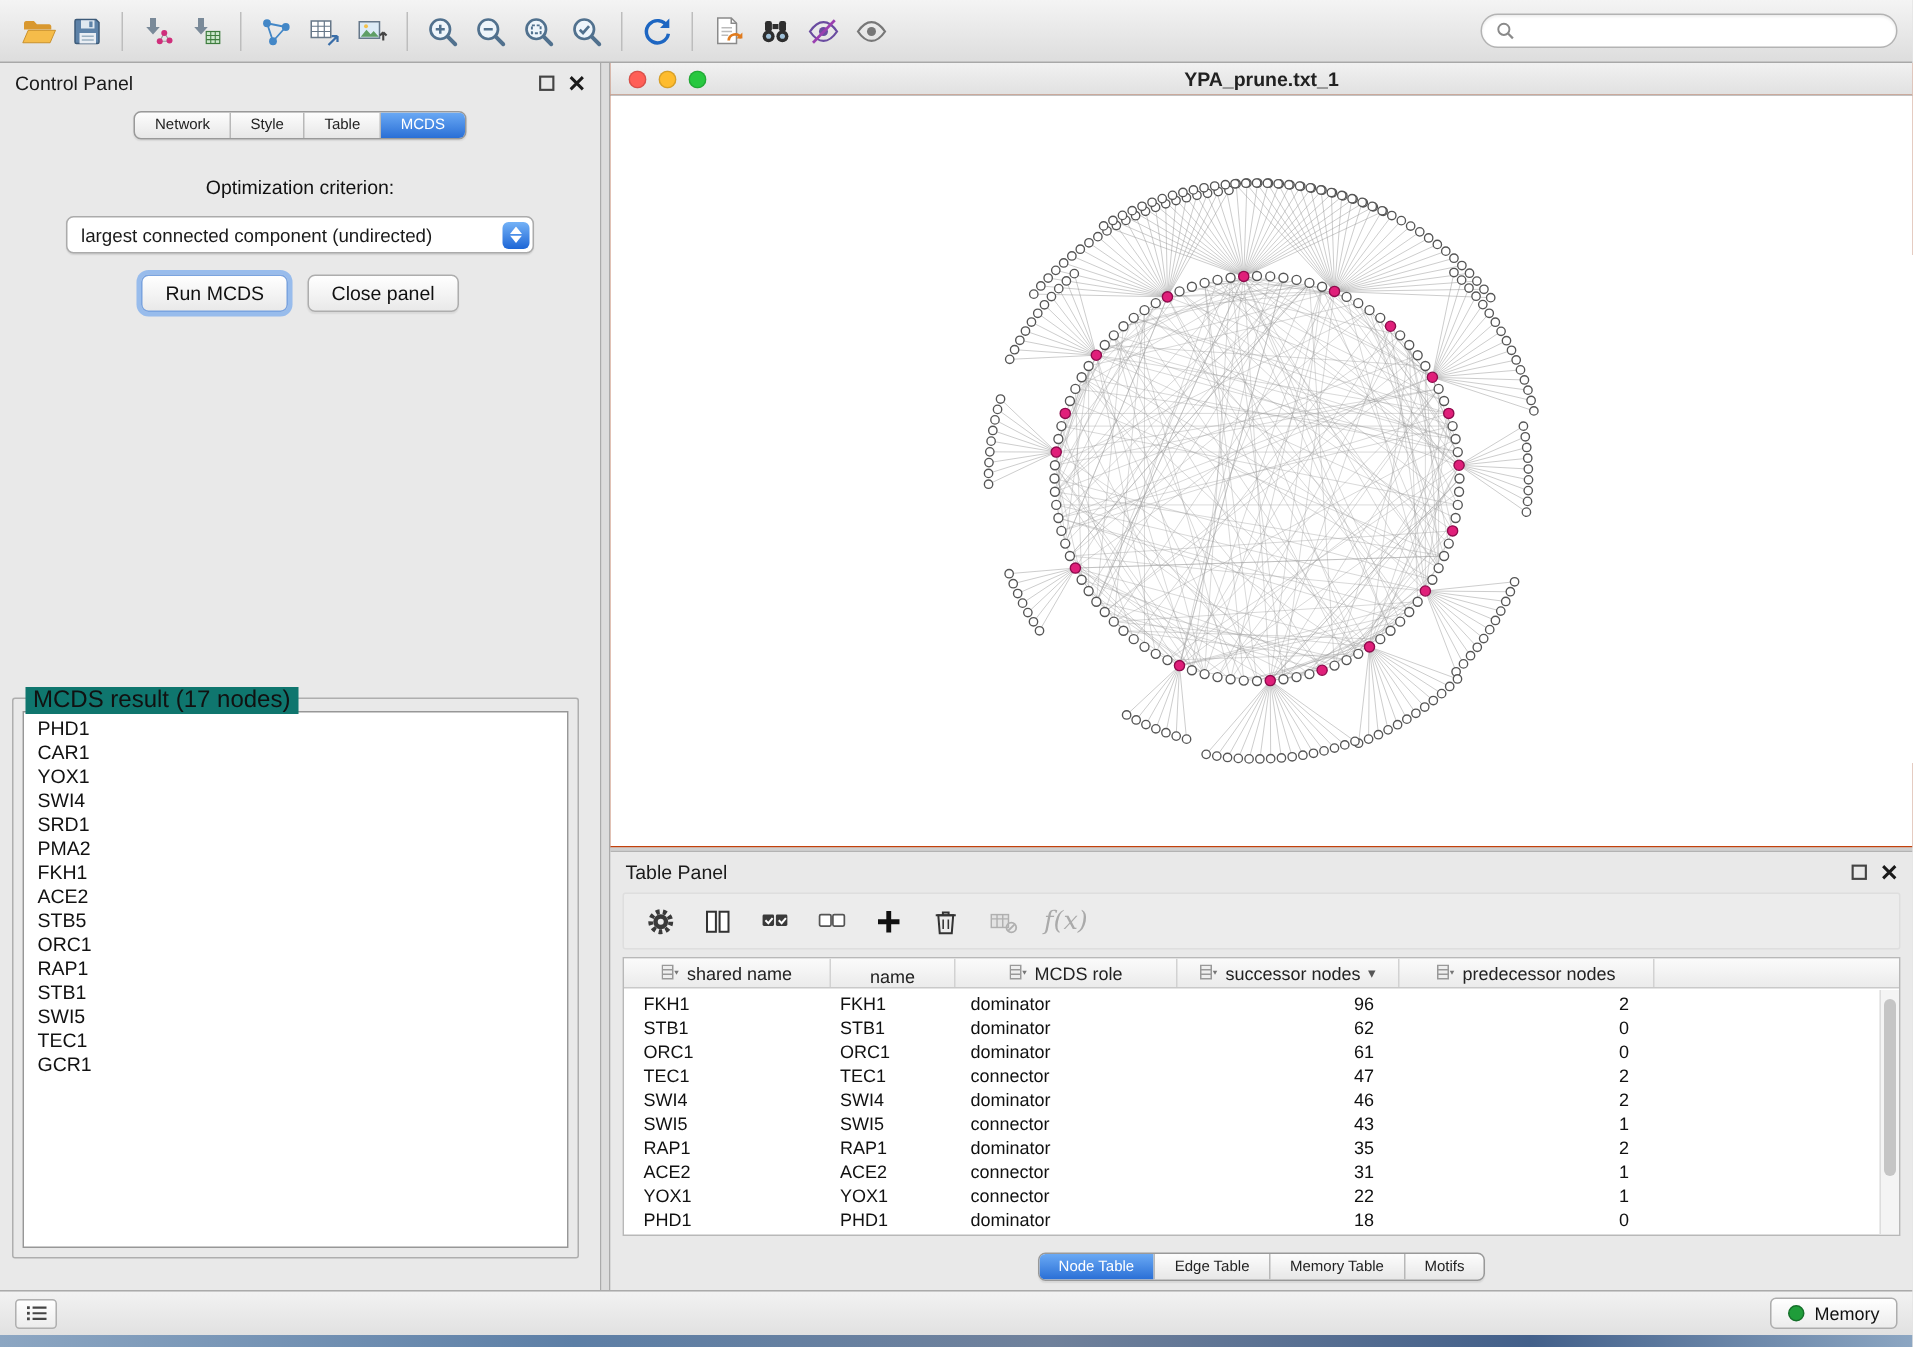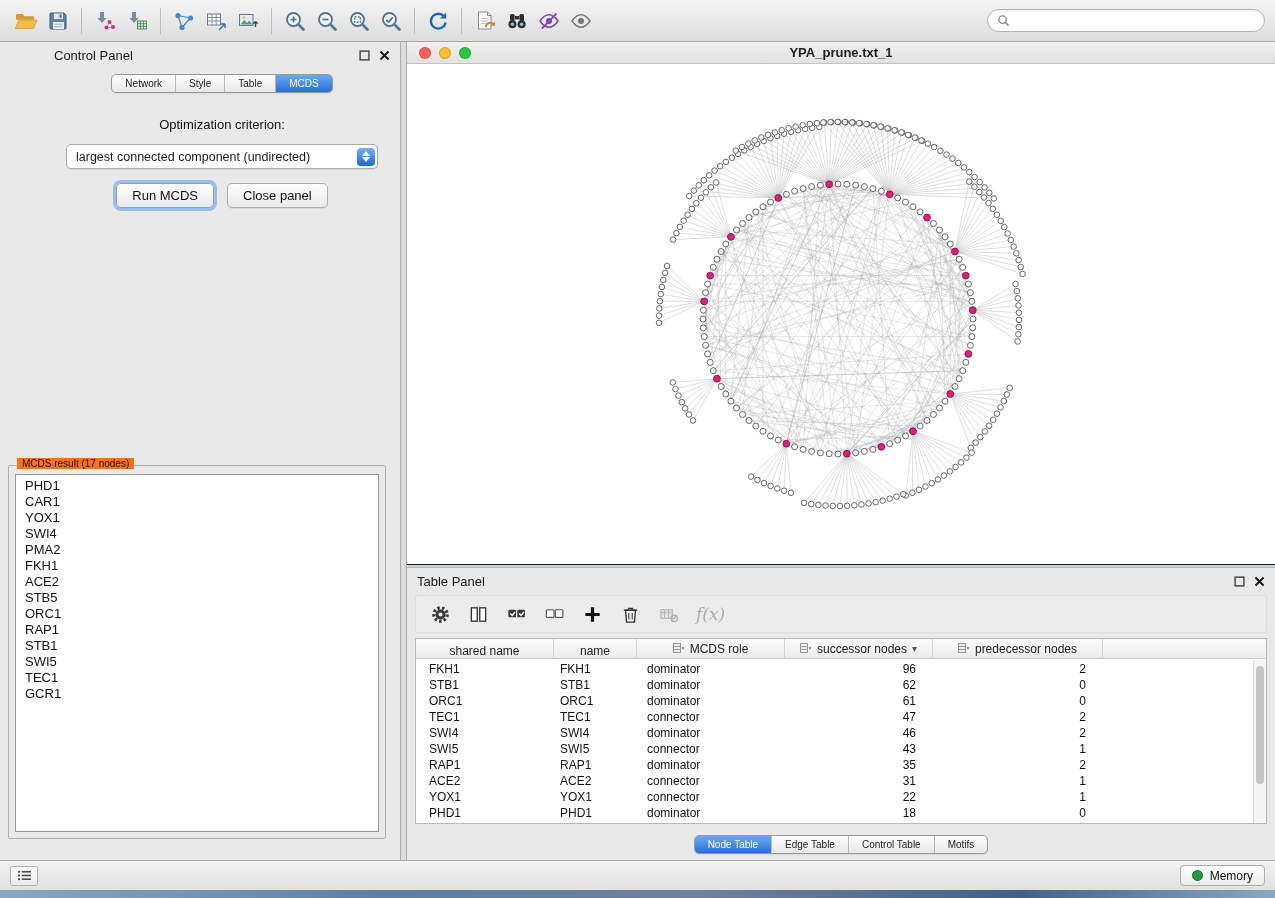--- a/index.html
+++ b/index.html
@@ -12,21 +12,21 @@
     background:linear-gradient(#f4f4f4,#dddddd); border-bottom:1px solid #a8a8a8;
     display:flex; align-items:center; padding:0 10px; }
   .tb-btn { width:32px; height:32px; display:flex; align-items:center; justify-content:center; border-radius:4px; }
   .tb-sep { width:1px; height:26px; background:#bdbdbd; margin:0 7px; }
   .search-box { margin-left:auto; width:278px; height:23px; background:#fff; border:1px solid #b3b3b3;
     border-radius:12px; display:flex; align-items:center; padding:0 9px; gap:6px; box-shadow:inset 0 1px 2px rgba(0,0,0,.08); }
   .search-box input { border:none; outline:none; flex:1; font-size:12px; background:transparent; font-family:"Liberation Sans",sans-serif; }
 
   
   .control-panel { position:absolute; left:0; top:42px; width:401px; height:818px;
-    background:#e9e9e9; border-right:1px solid #aaa;padding-left:44px; }
+    background:#e9e9e9; border-right:1px solid #aaa; }
   .panel-header { height:26px; display:flex; align-items:center; padding:0 10px;
     font-size:13px; color:#1a1a1a; }
   .win-ctrls { margin-left:auto; display:flex; gap:9px; align-items:center; }
   .segwrap { display:flex; justify-content:center; margin-top:6px; }
   .segctl { display:inline-flex; border:1px solid #999; border-radius:5px; overflow:hidden;
     background:linear-gradient(#fdfdfd,#e7e7e7); box-shadow:0 1px 1px rgba(0,0,0,.08); }
   .seg { padding:3px 13px; font-size:10px; color:#222; border-left:1px solid #b8b8b8; white-space:nowrap; }
   .seg:first-child { border-left:none; }
   .seg.active { background:linear-gradient(#6aa9f4,#2a6fd6); color:#fff; }
   .opt-label { text-align:center; font-size:13px; margin-top:24px; color:#111; }
@@ -36,30 +36,30 @@
   .combo-stepper { position:absolute; right:2.5px; top:2.5px; width:18px; height:18px;
     border-radius:4px; background:linear-gradient(#74b2f7,#1d66d6); display:flex; flex-direction:column;
     align-items:center; justify-content:center; gap:1px; }
   .btn-row { display:flex; justify-content:center; gap:13px; margin-top:14px; }
   .btn { height:25px; padding:0 15px; border:1px solid #adadad; border-radius:5px;
     background:linear-gradient(#ffffff,#e9e9e9); font-size:13px; color:#111;
     font-family:"Liberation Sans",sans-serif; box-shadow:0 1px 1px rgba(0,0,0,.07); }
   .btn.focused { box-shadow:0 0 0 3px rgba(98,158,239,.6); border-color:#7aa4e0; }
   .mcds-fieldset { position:absolute; left:8px; right:14px; top:423px; bottom:21px;
     border:1px solid #aeaeae; border-radius:2px; padding:8px 6px 6px; }
-  .mcds-legend { position:absolute; top:-8px; left:8px; background:#f97316; padding:0 5px; font-size:10px; color:#111; }
+  .mcds-legend { position:absolute; top:-8px; left:8px; background:#0f766e; padding:0 5px; font-size:16px; color:#111; }
   .mcds-list { width:100%; height:100%; background:#fff; border:1px solid #979797; overflow:hidden; padding:3px 0; }
   .mcds-item { font-size:13px; line-height:16px; padding:0 9px; color:#111; }
 
   
   .v-gutter { position:absolute; left:401px; top:42px; width:6px; height:818px; background:#dcdcdc; border-right:1px solid #aaa; }
   .h-gutter { position:absolute; left:407px; top:565px; width:868px; height:2px; background:#cfcfcf; }
 
   
-  .network-window { position:absolute; left:407px; top:42px; width:868px; height:523px; background:#0f172a; }
+  .network-window { position:absolute; left:407px; top:42px; width:868px; height:523px; background:#c2410c; }
   .net-titlebar { height:22px; background:linear-gradient(#f1f1f1,#e1e1e1); border-bottom:1px solid #c2c2c2;
     position:relative; display:flex; align-items:center; }
   .traffic { display:flex; gap:8px; margin-left:12px; z-index:2; }
   .light { width:12px; height:12px; border-radius:50%; border:1px solid rgba(0,0,0,.15); }
   .net-title { position:absolute; left:0; right:0; text-align:center; font-size:13px; font-weight:bold; color:#222; }
   .graph-area { width:868px; height:500px; background:#fff; }
 
   
   .table-panel { position:absolute; left:407px; top:567px; width:868px; height:293px;
     background:#e9e9e9; border-top:1px solid #b3b3b3; }
@@ -280,20 +280,21 @@
     <button class="btn focused">Run MCDS</button>
     <button class="btn">Close panel</button>
   </div>
   <div class="mcds-fieldset">
     <div class="mcds-legend">MCDS result (17 nodes)</div>
     <div class="mcds-list">
         <div class="mcds-item">PHD1</div>
         <div class="mcds-item">CAR1</div>
         <div class="mcds-item">YOX1</div>
         <div class="mcds-item">SWI4</div>
+        <div class="mcds-item">SRD1</div>
         <div class="mcds-item">PMA2</div>
         <div class="mcds-item">FKH1</div>
         <div class="mcds-item">ACE2</div>
         <div class="mcds-item">STB5</div>
         <div class="mcds-item">ORC1</div>
         <div class="mcds-item">RAP1</div>
         <div class="mcds-item">STB1</div>
         <div class="mcds-item">SWI5</div>
         <div class="mcds-item">TEC1</div>
         <div class="mcds-item">GCR1</div>
@@ -1083,21 +1084,21 @@
         <line x1="7" y1="6" x2="7" y2="15" stroke="#b0b0b0"></line>
         <line x1="11" y1="6" x2="11" y2="15" stroke="#b0b0b0"></line>
         <circle cx="17" cy="15" r="3.4" fill="none" stroke="#b0b0b0" stroke-width="1.3"></circle>
         <line x1="14.8" y1="17.3" x2="19.3" y2="12.8" stroke="#b0b0b0" stroke-width="1.3"></line>
       </svg>
     </span>
     <span class="fx">f(x)</span>
   </div>
   <div class="node-table">
     <div class="thead">
-        <div class="th" style="width: 138px; flex-direction: column;">
+        <div class="th" style="width: 138px;">
           <svg width="12" height="11" viewBox="0 0 12 11">
             <rect x="0.5" y="0.5" width="7" height="9" fill="#eee" stroke="#999"></rect>
             <line x1="0.5" y1="3.5" x2="7.5" y2="3.5" stroke="#999"></line>
             <line x1="0.5" y1="6.5" x2="7.5" y2="6.5" stroke="#999"></line>
             <path d="M8.5 4.2h3L10 6.8z" fill="#777"></path>
           </svg>
           <span>shared name</span>
         </div>
         <div class="th" style="width: 83px; flex-direction: column;">
           <svg width="12" height="11" viewBox="0 0 12 11">
@@ -1211,21 +1212,21 @@
         </div>
       </div>
     <div class="vscroll">
       <div class="vthumb"></div>
     </div>
   </div>
   <div class="table-tabs">
     <div class="segctl">
         <div class="seg active">Node Table</div>
         <div class="seg">Edge Table</div>
-        <div class="seg">Control Table</div>
+        <div class="seg">Memory Table</div>
         <div class="seg">Motifs</div>
       </div>
   </div>
 </div>
 
 <div class="status-bar">
   <div class="sb-btn">
     <svg viewBox="0 0 16 14" width="15" height="13">
       <rect x="1" y="2" width="2" height="2" fill="#444"></rect>
         <line x1="5" y1="3" x2="15" y2="3" stroke="#444" stroke-width="1.6"></line>

